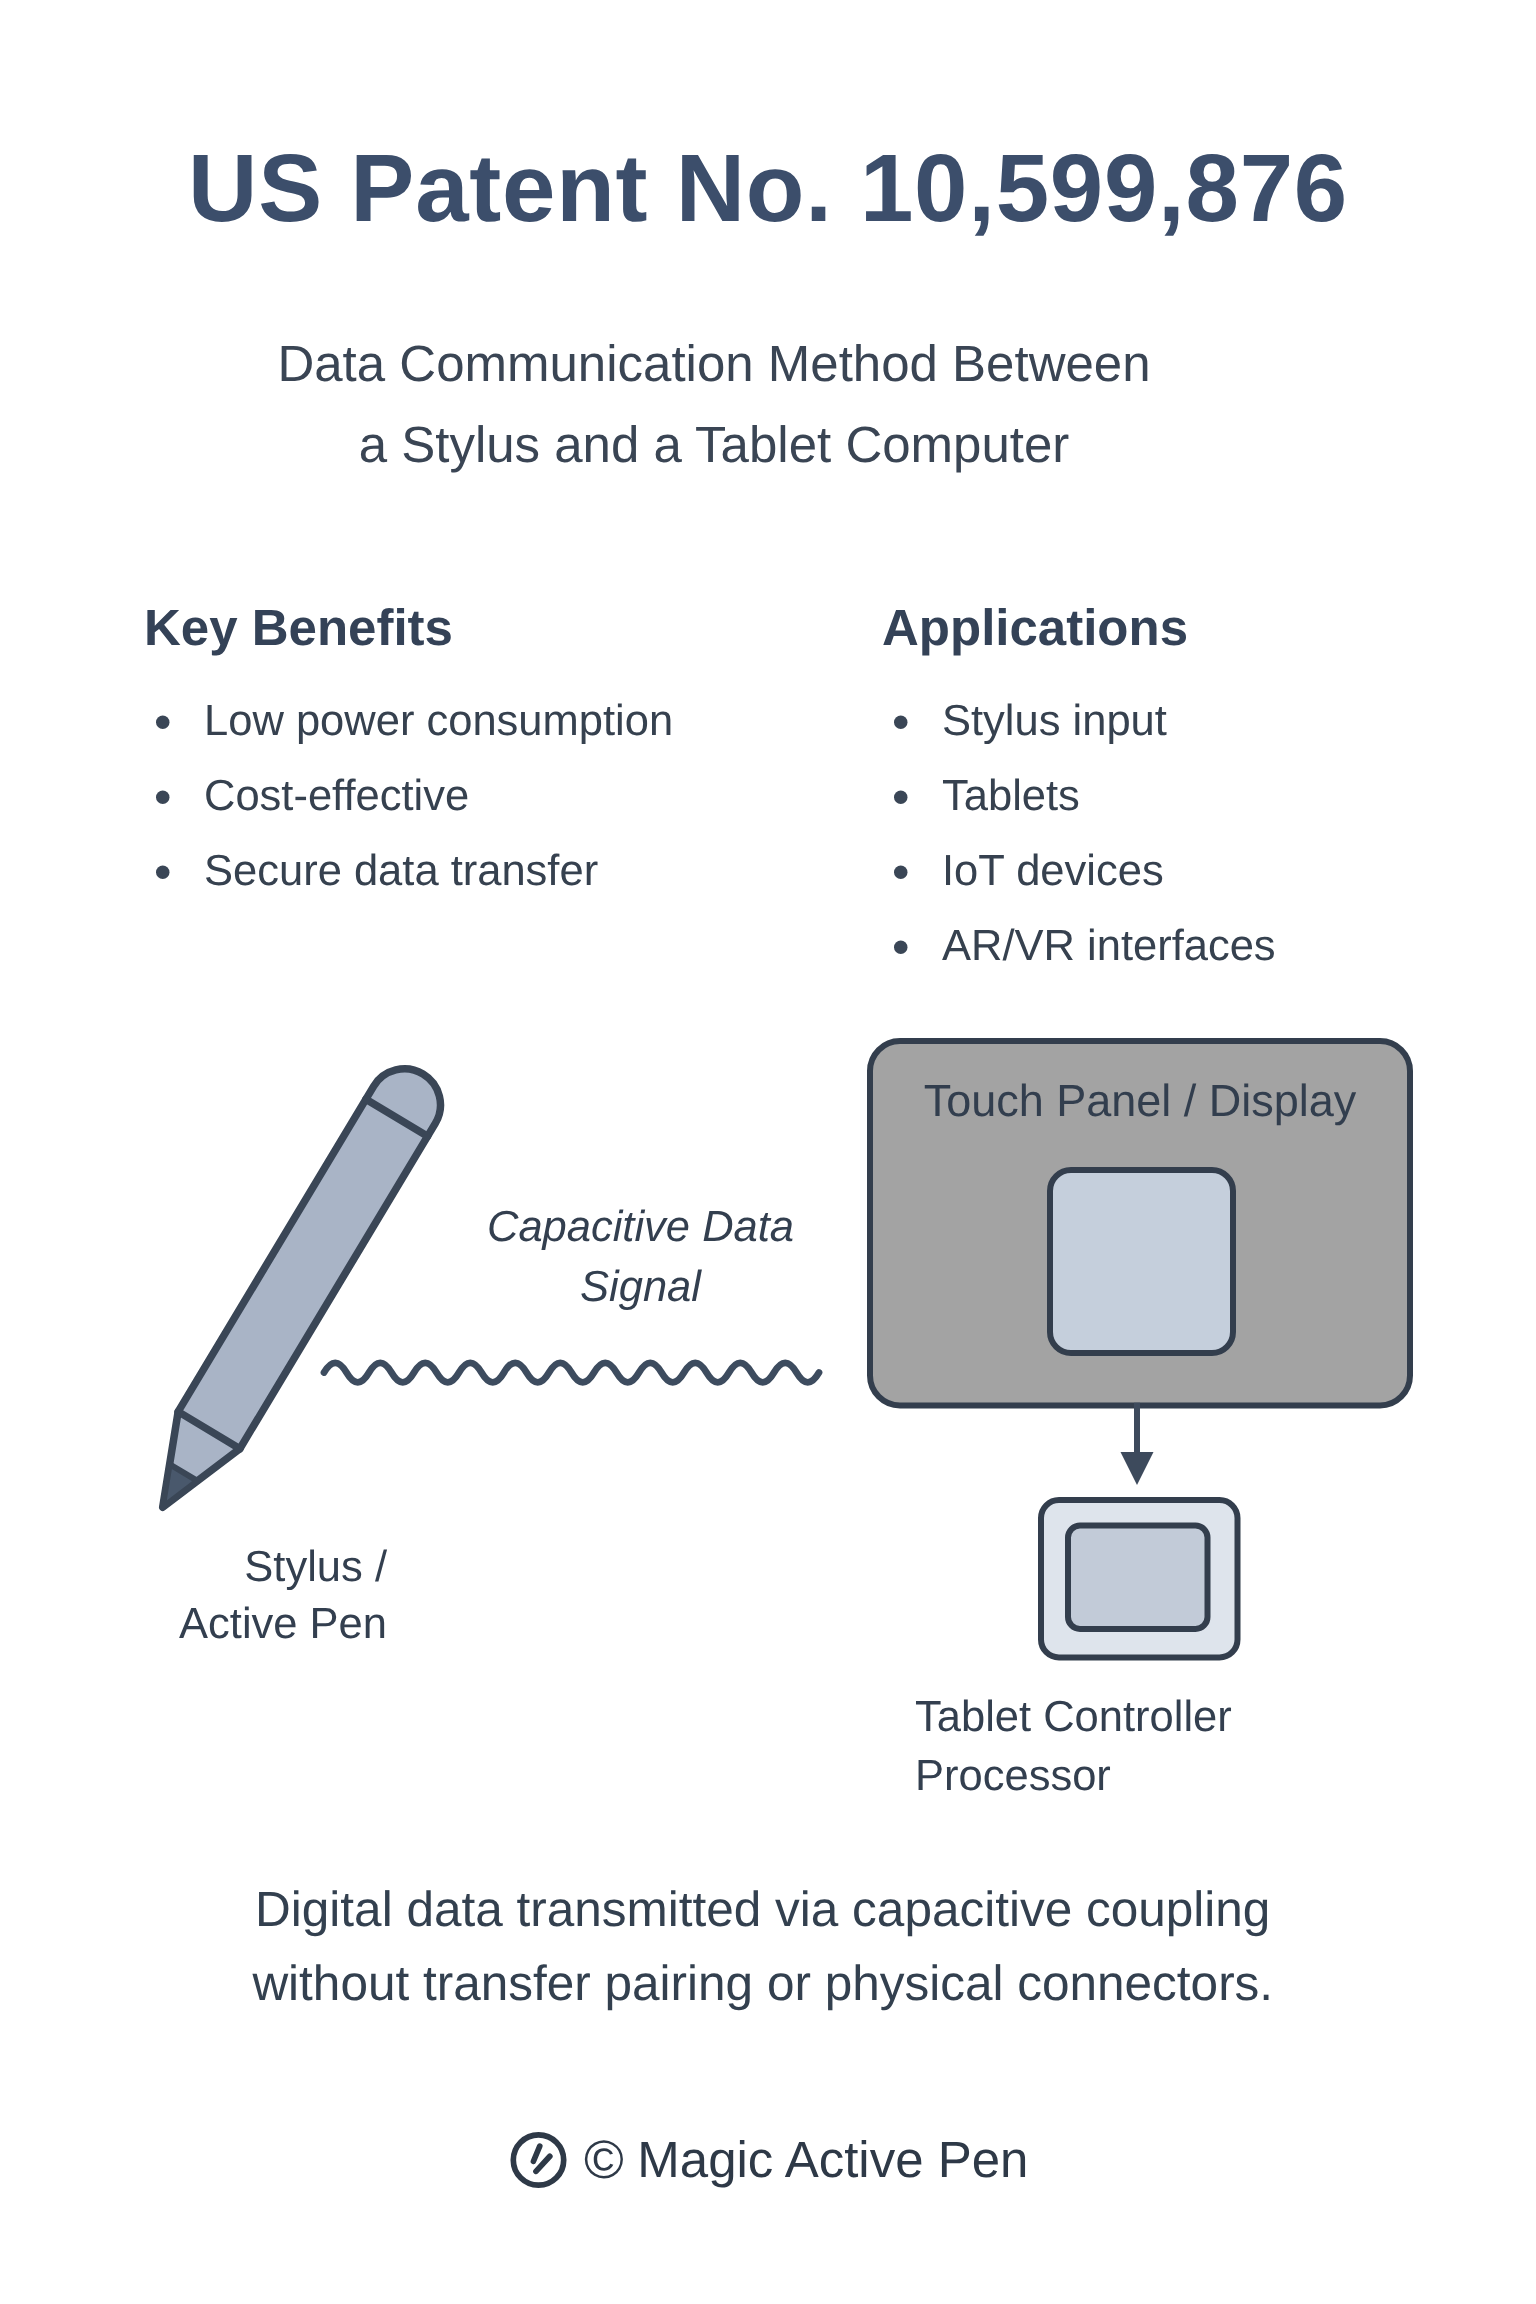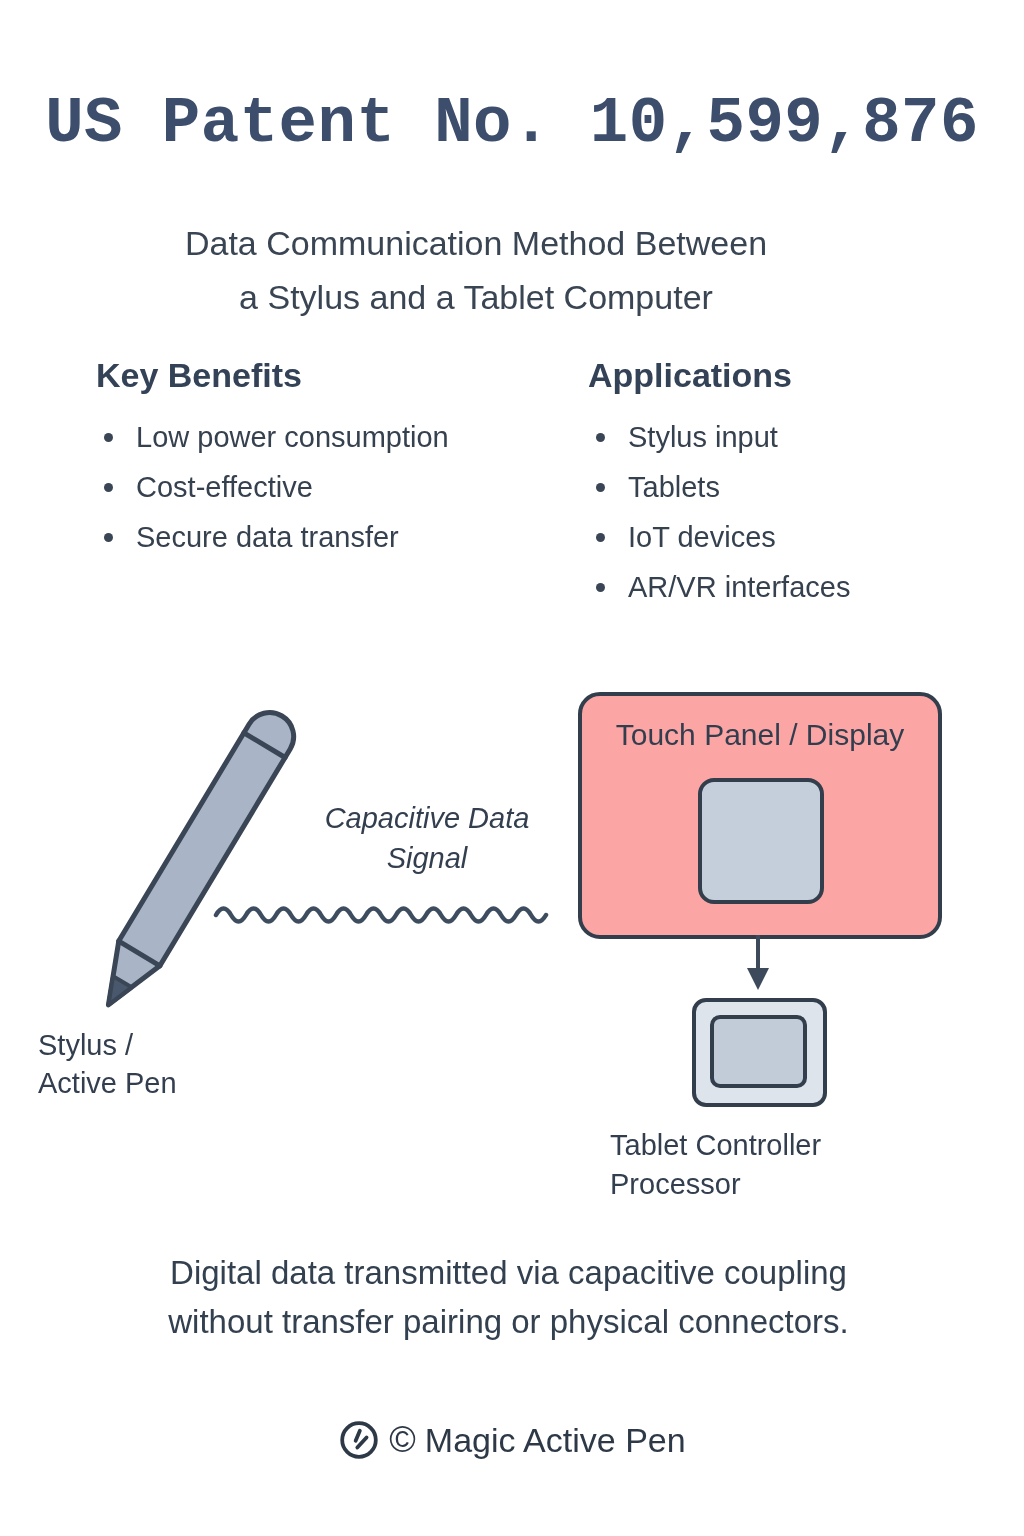--- a/index.html
+++ b/index.html
@@ -4,55 +4,55 @@
 <style>
   html,body{margin:0;padding:0;background:#ffffff;}
   .canvas{
     position:relative;width:1024px;height:1536px;background:#ffffff;overflow:hidden;
     font-family:"Liberation Sans","DejaVu Sans",sans-serif;
   }
   .abs{position:absolute;}
   
   .title{
     left:0;top:88px;width:1024px;text-align:center;
-    font-size:64px;font-weight:bold;color:#3c4e6b;letter-spacing:.5px;margin:0;font-family:Liberation Mono, monospace;
+    font-size:64px;font-weight:bold;color:#3c4e6b;letter-spacing:.5px;margin:0;
   }
   .subtitle{
     left:0;top:190px;width:952px;text-align:center;
     font-size:34px;font-weight:normal;color:#3a4554;line-height:54px;margin-top:26px;
   }
   
-  .col{width:440px;}
+  .col{width:440px;margin-top:44px;}
   .col-benefits{left:96px;top:352px;}
   .col-applications{left:588px;top:352px;}
   .col h2{
     margin:0;font-size:34px;font-weight:bold;color:#344257;line-height:46px;
   }
   .col ul{list-style:none;margin:14px 0 0 0;padding:0;}
   .col li{
     position:relative;height:50px;line-height:50px;
     padding-left:40px;font-size:29px;color:#36414f;
   }
   .col li::before{
     content:"";position:absolute;left:8px;top:21px;width:9px;height:9px;
     border-radius:50%;background:#3a4656;
   }
   
   .signal-label{
     left:297px;top:798px;width:260px;text-align:center;
     font-size:29px;color:#333f4f;line-height:40px;font-style:italic;
   }
   .stylus-label{
-    left:38px;top:1026px;width:220px;text-align:left;
+    left:38px;top:1026px;width:220px;text-align:right;
     font-size:29px;color:#333f4f;line-height:38px;
   }
   
   .panel-box{
     left:578px;top:692px;width:356px;height:239px;
-    background:#fca5a5;border:4px solid #333e4d;border-radius:22px;
+    background:#a3a3a3;border:4px solid #333e4d;border-radius:22px;
   }
   .panel-label{
     left:0;top:22px;width:356px;text-align:center;
     font-size:30px;color:#323e4e;
   }
   .panel-inner{
     left:116px;top:82px;width:118px;height:118px;
     background:#c5cfdc;border:4px solid #333e4d;border-radius:16px;
   }
   

